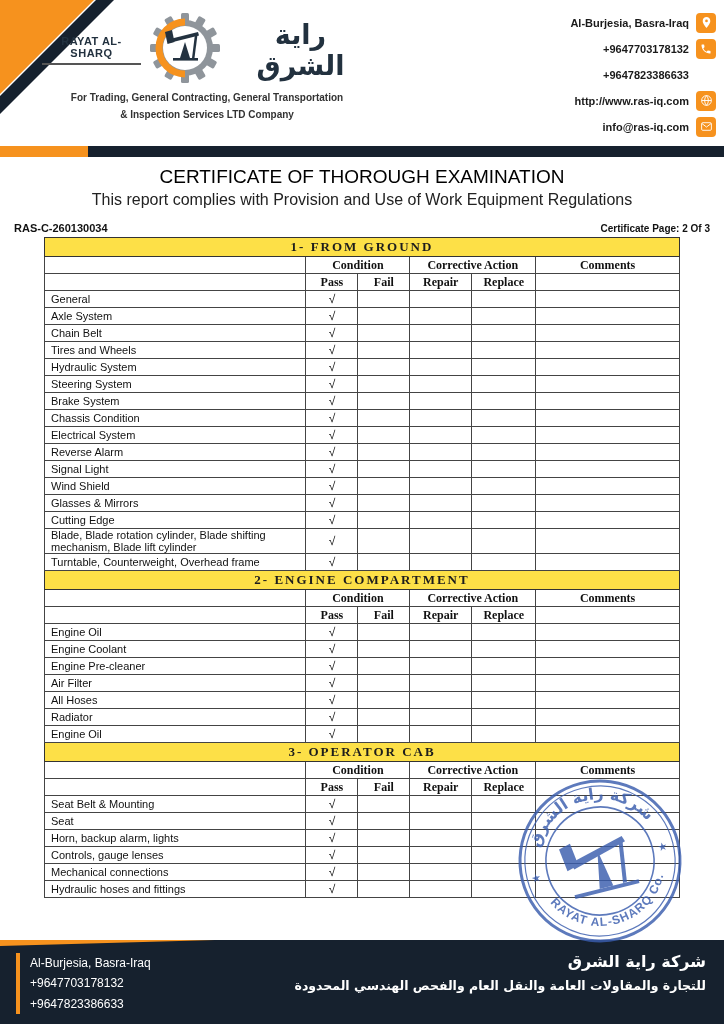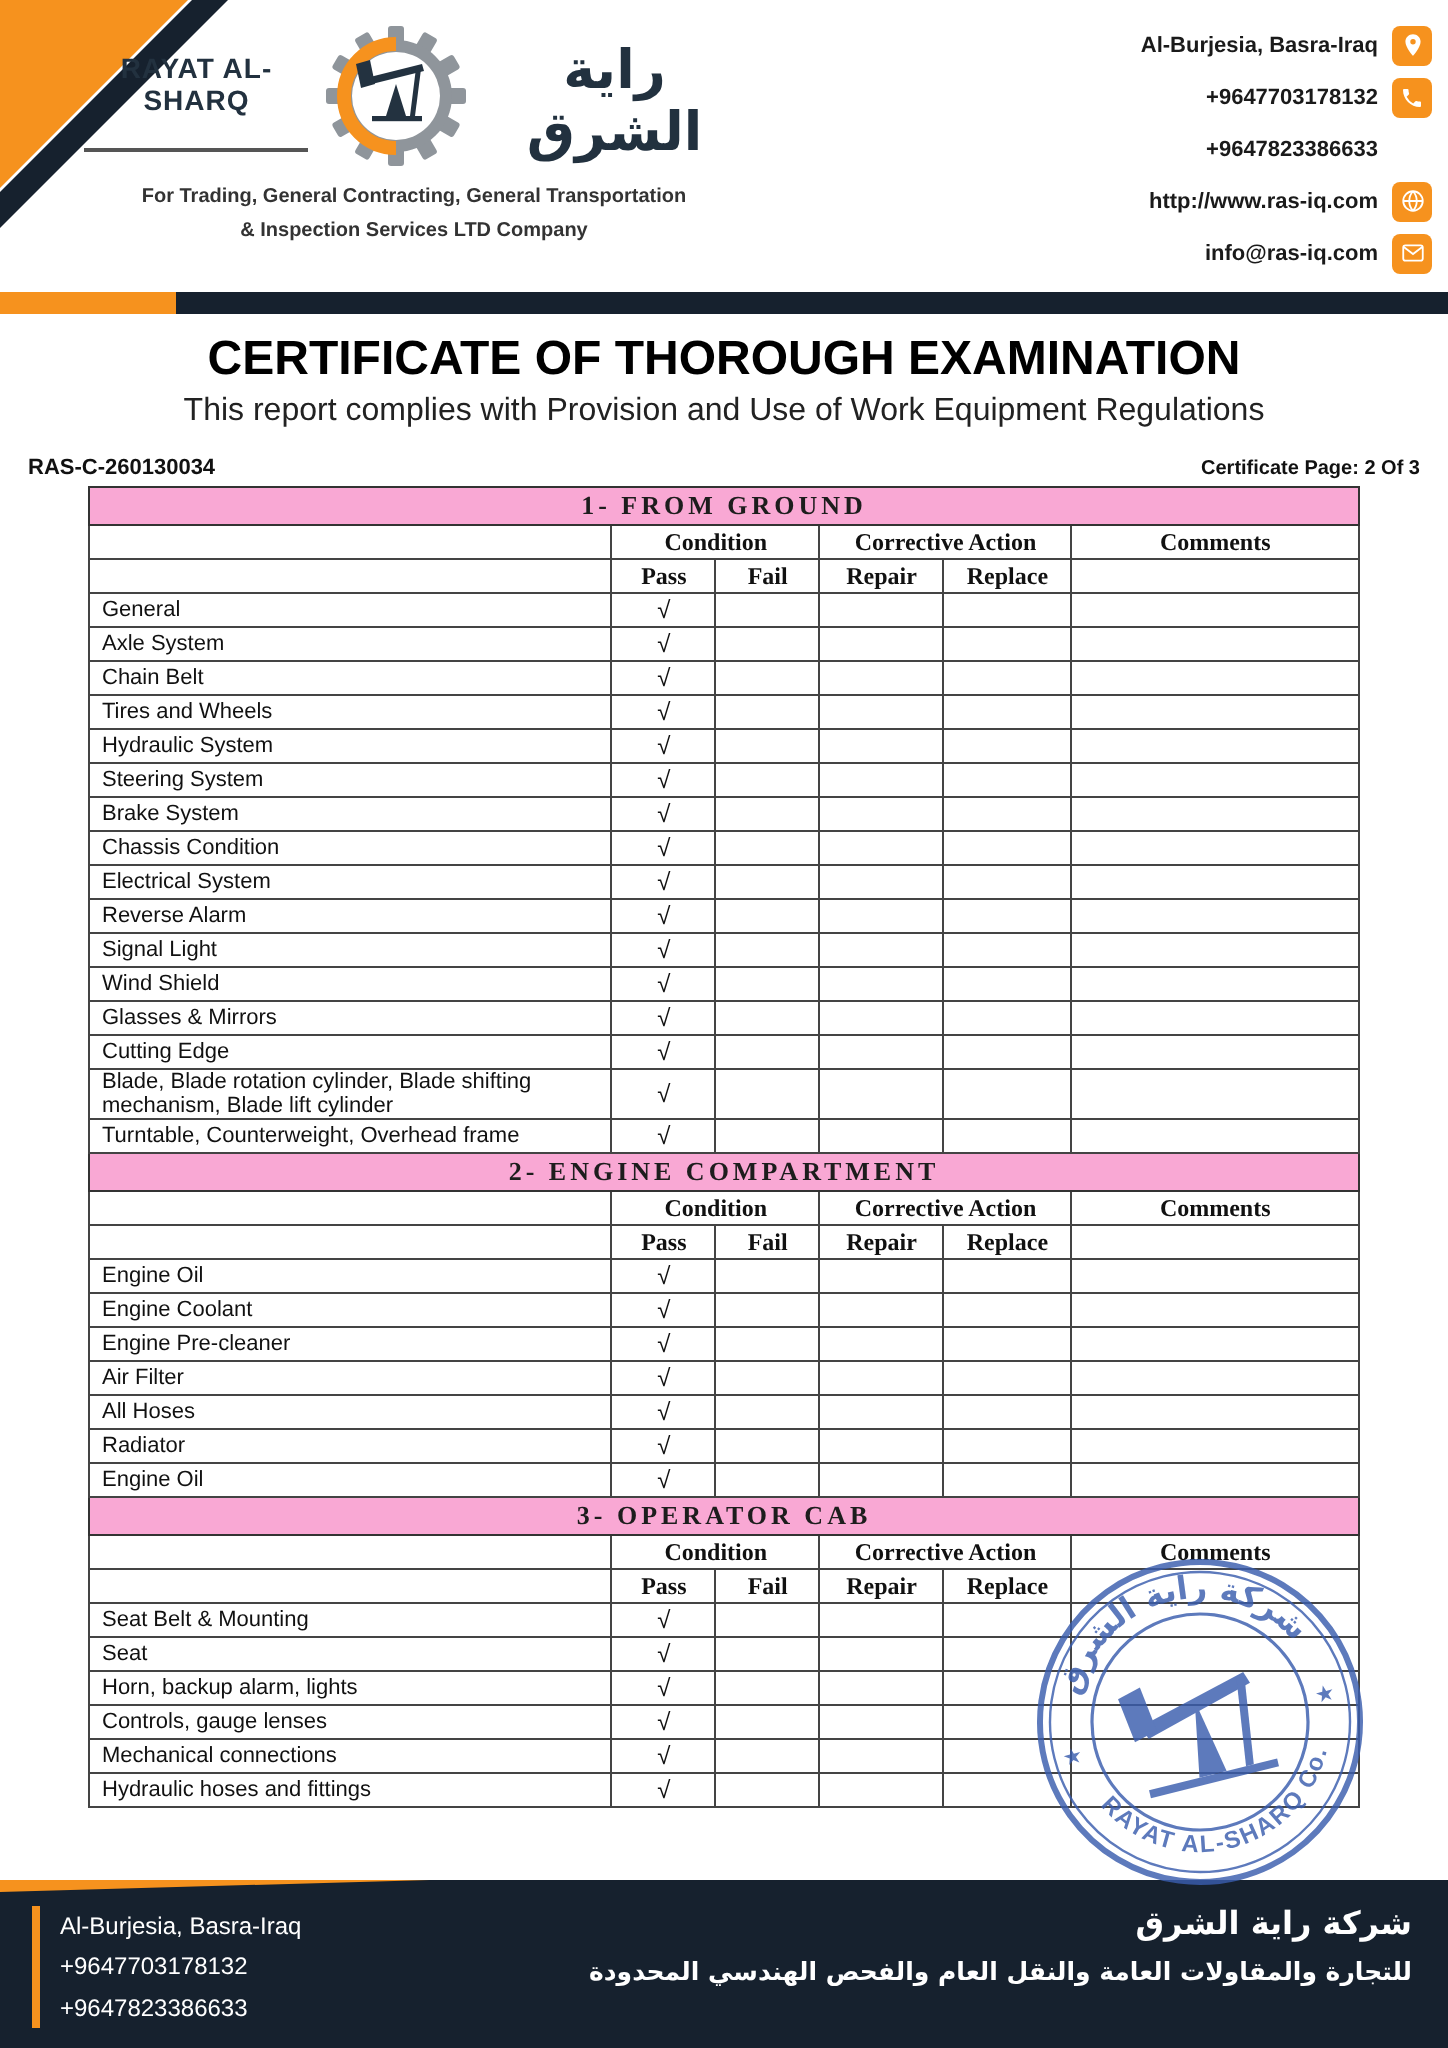--- a/index.html
+++ b/index.html
@@ -7,42 +7,42 @@
     width:724px;height:1024px;position:relative;overflow:hidden;
     background:#ffffff;color:#111;
     font-family:"Liberation Sans",sans-serif;
   }
   
   .corner-svg{position:absolute;top:0;left:0;z-index:1}
   
   .header{position:relative;height:146px;z-index:2}
   .logo-block{position:absolute;left:42px;top:12px;width:330px;text-align:center}
   .logo-row{display:flex;align-items:center;justify-content:center;gap:8px}
-  .company-en{font-size:14px;font-weight:bold;letter-spacing:.5px;color:#22313f;border-bottom:2px solid #555;padding-bottom:16px}
+  .company-en{font-size:11px;font-weight:bold;letter-spacing:.5px;color:#22313f;border-bottom:2px solid #555;padding-bottom:4px}
   .company-ar{font-size:27px;font-weight:bold;color:#22313f;font-family:"DejaVu Sans",sans-serif}
   .tagline{font-size:10px;font-weight:bold;color:#333;line-height:1.5;margin-top:2px}
   .contacts{position:absolute;right:8px;top:12px;display:flex;flex-direction:column;gap:5px}
   .contact-row{display:flex;align-items:center;justify-content:flex-end;gap:7px;height:21px}
   .contact-text{font-size:11px;font-weight:bold;color:#1a1a1a}
   .contact-icon{width:20px;height:20px;border-radius:4px;background:#F6921E;display:flex;align-items:center;justify-content:center;flex:0 0 20px}
   .contact-icon.empty{background:transparent}
   
   .divider{display:flex;height:11px}
   .divider .seg-orange{width:88px;background:#F6921E}
   .divider .seg-dark{flex:1;background:#16212e}
   
-  .title{text-align:center;font-size:24px;font-weight:bold;margin-top:9px;color:#000}
+  .title{text-align:center;font-size:19px;font-weight:normal;margin-top:9px;color:#000}
   .subtitle{text-align:center;font-size:16px;margin-top:3px;color:#222}
   .ref-row{width:696px;margin:13px auto 3px;display:flex;justify-content:space-between;align-items:flex-end}
   .ref{font-size:11px;font-weight:bold}
   .page-info{font-size:10px;font-weight:bold}
   
   .inspection-table{width:636px;margin:0 auto;border-collapse:collapse;font-size:11px;border:1.4px solid #333}
   .inspection-table td{border:1px solid #444;height:16px;padding:0 4px;vertical-align:middle}
-  tr.section-row td{background:#f9a8d4;text-align:center;font-family:"Liberation Serif",serif;font-weight:bold;font-size:13px;letter-spacing:2px;color:#1d1d1d;height:18px;border-color:#333}
+  tr.section-row td{background:#fde047;text-align:center;font-family:"Liberation Serif",serif;font-weight:bold;font-size:13px;letter-spacing:2px;color:#1d1d1d;height:18px;border-color:#333}
   tr.head-row td{font-family:"Liberation Serif",serif;font-weight:bold;font-size:12px;text-align:center}
   td.label-cell{text-align:left;padding-left:6px}
   td.check-cell{text-align:center;font-size:12px}
   
   .stamp{position:absolute;left:515px;top:776px;width:170px;height:170px;transform:rotate(-14deg);opacity:.82;pointer-events:none;z-index:3}
   
   .footer{position:absolute;left:0;bottom:0;width:724px;height:84px;background:#16212e;overflow:hidden;z-index:2}
   .footer-accent{position:absolute;left:0;top:0;width:250px;height:6px;background:#F6921E;transform:skewY(-1.6deg);transform-origin:left top}
   .footer-left{position:absolute;left:16px;top:13px;border-left:4px solid #F6921E;padding-left:10px;color:#fff;font-size:12px;line-height:1.7}
   .footer-right{position:absolute;right:18px;top:12px;text-align:right;color:#fff;font-family:"DejaVu Sans",sans-serif;direction:rtl}

